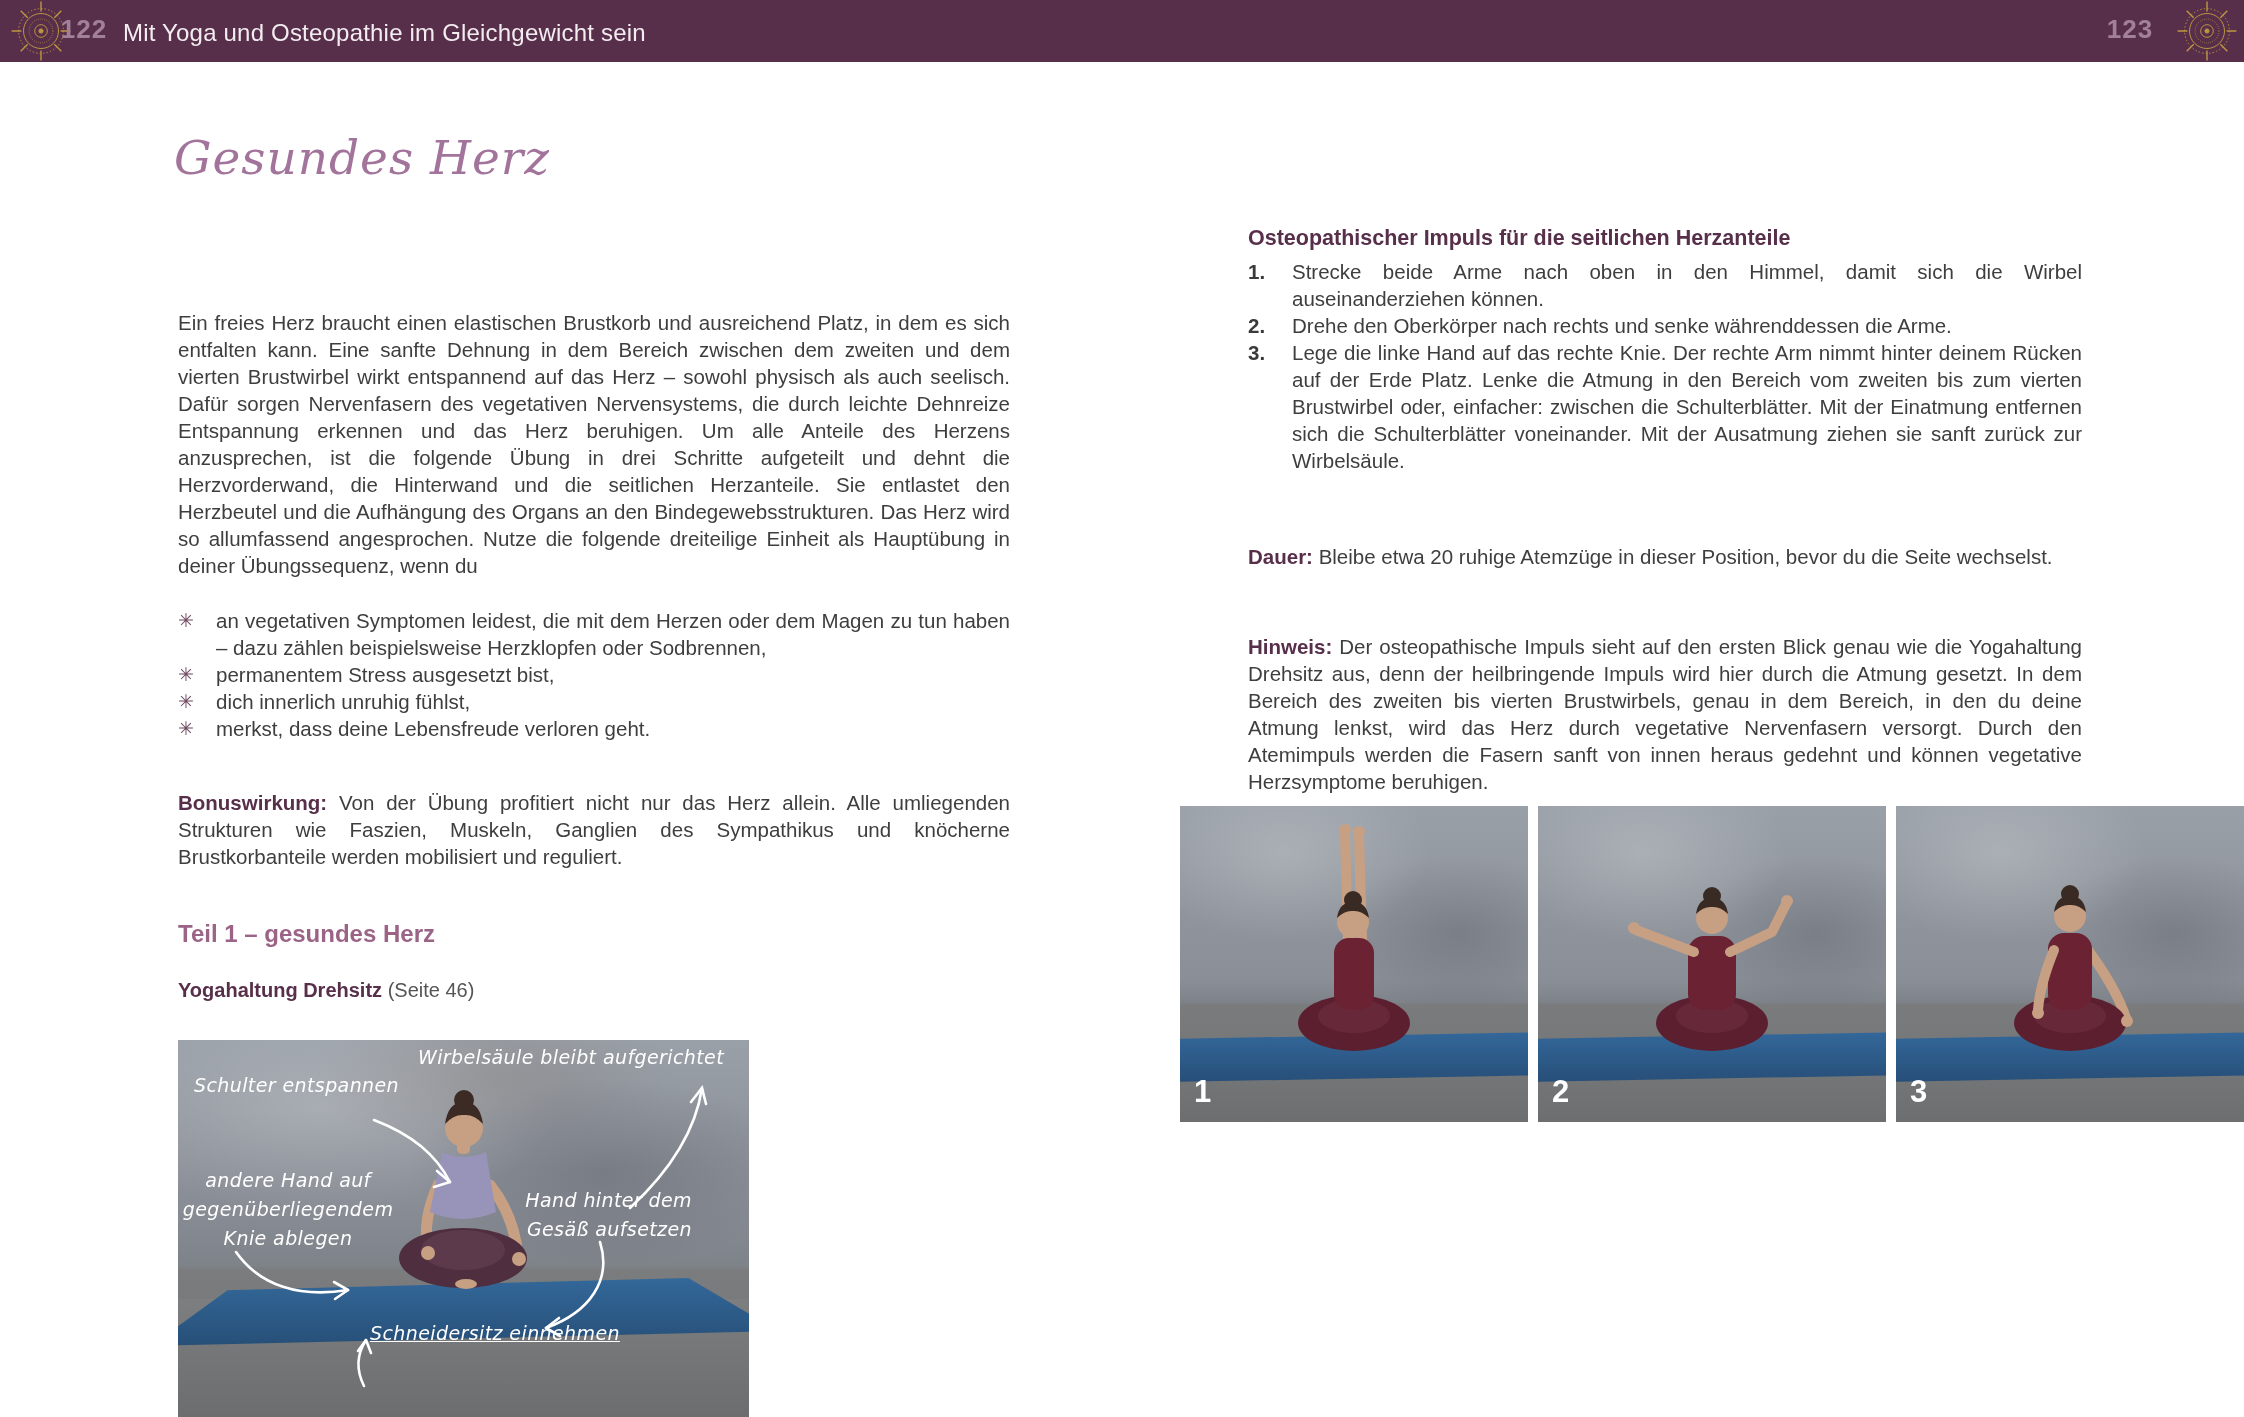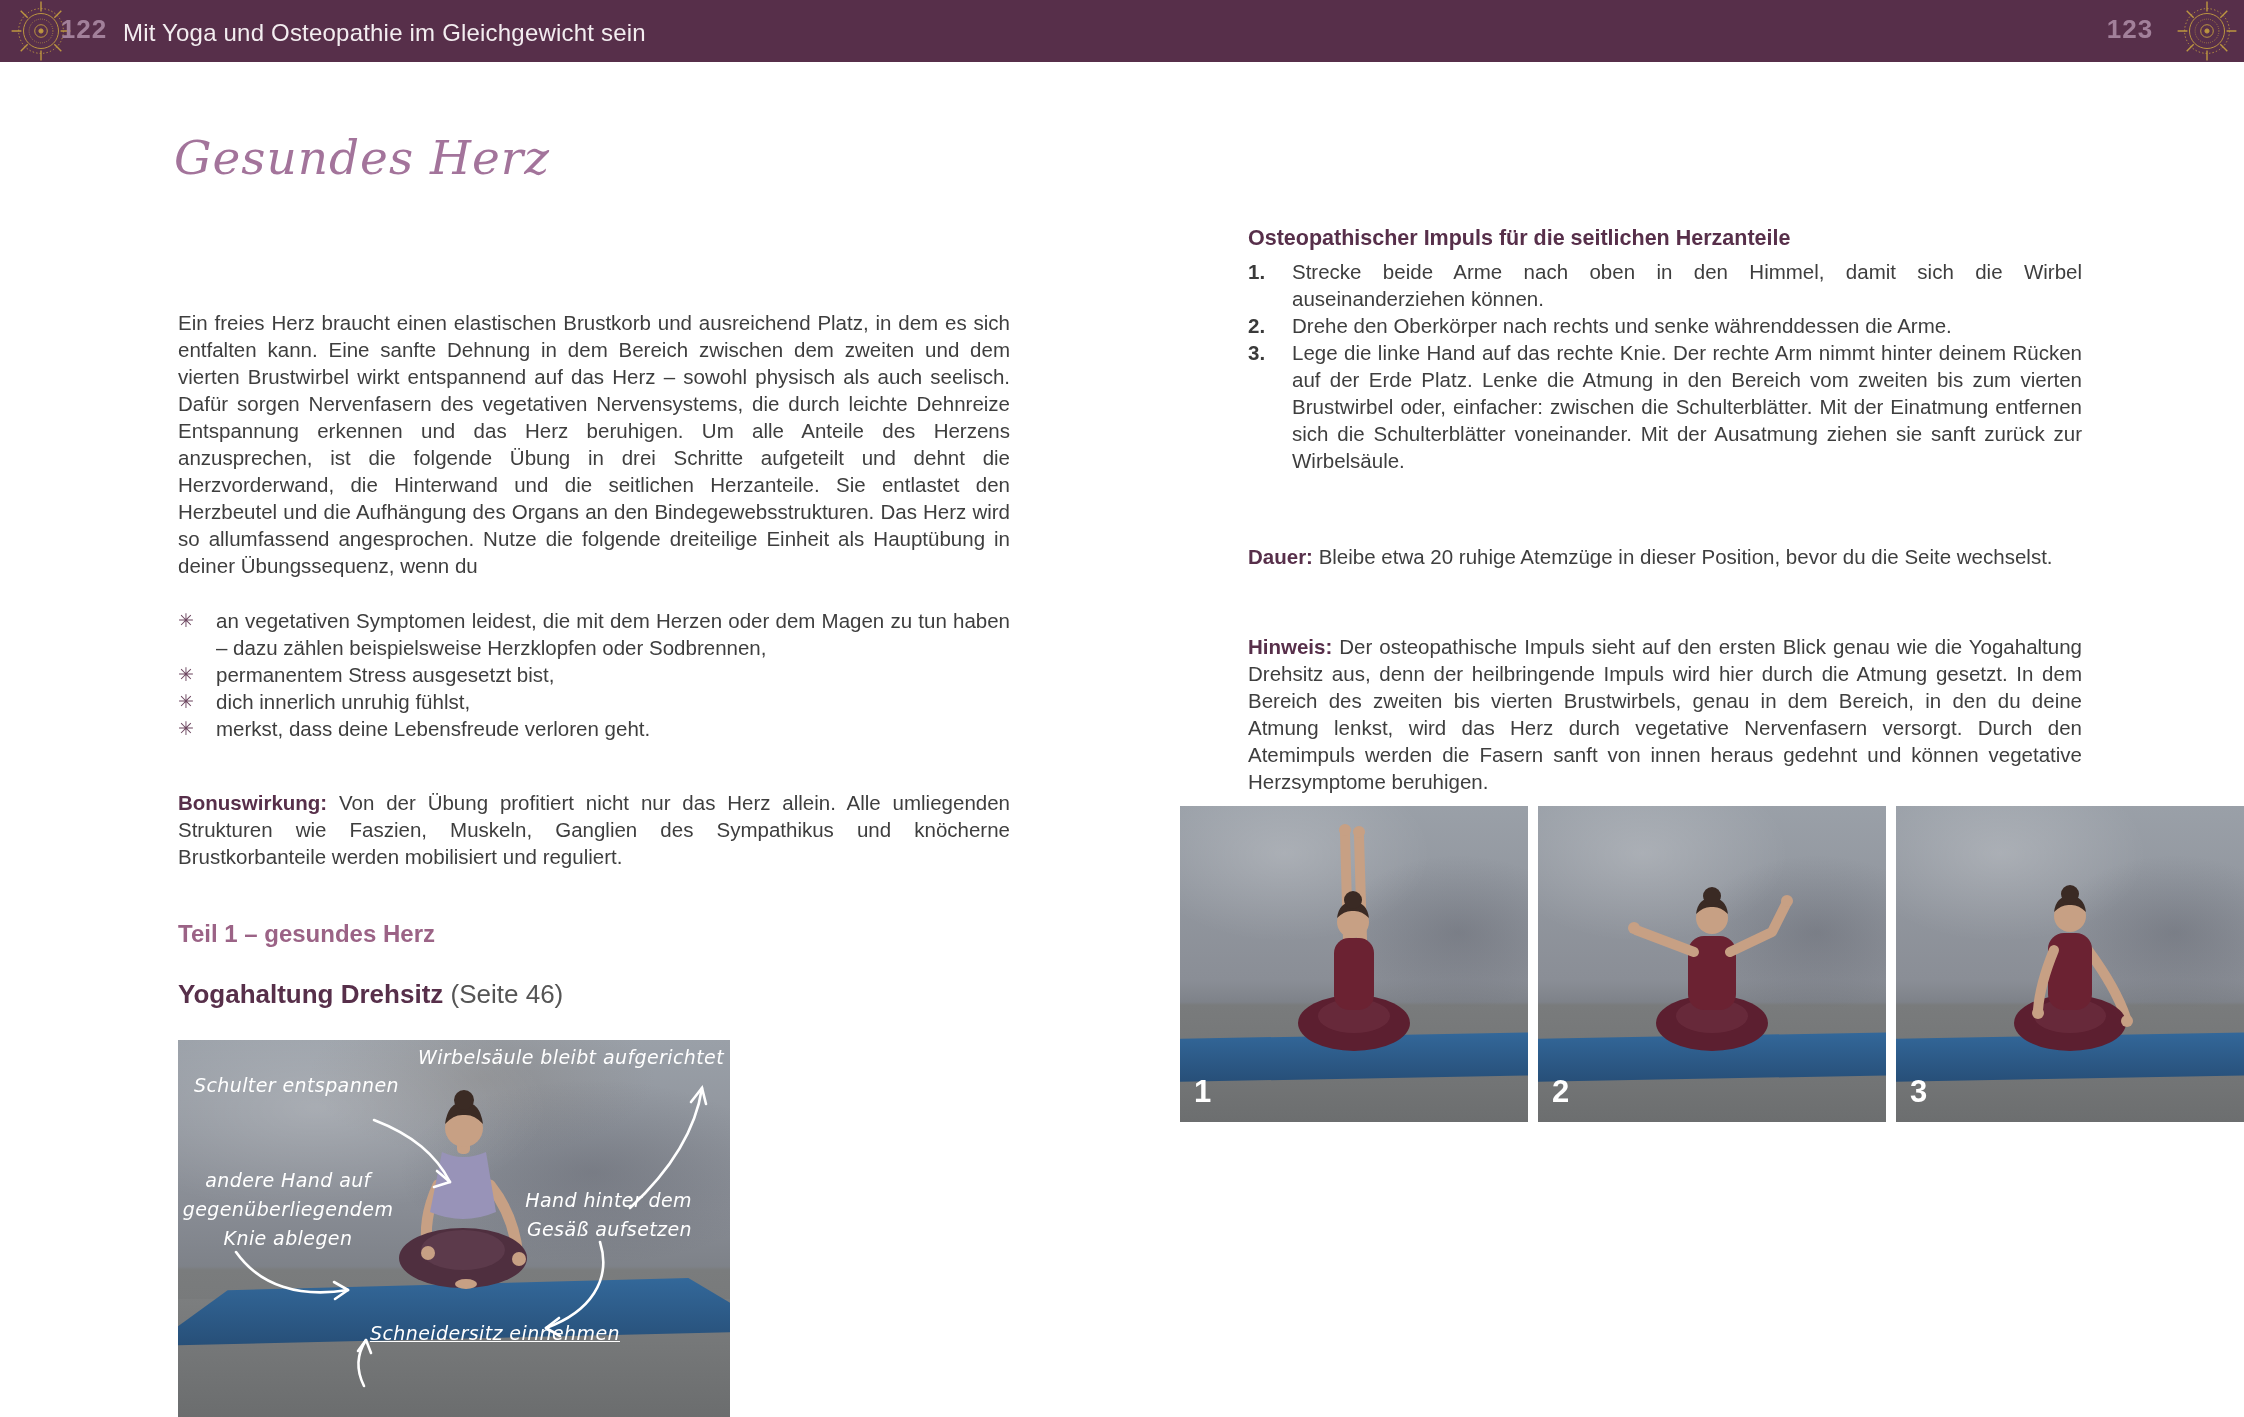--- a/index.html
+++ b/index.html
@@ -29,32 +29,33 @@
   }
   .bodytext{font-size:20.5px;line-height:27px;text-align:justify;color:#3e3e3e;}
   .l-intro{position:absolute;left:178px;top:288px;width:832px;}
   .l-bullets{position:absolute;left:178px;top:607px;width:832px;}
   .bullet-row{display:flex;}
   .bullet-mark{width:38px;flex:0 0 38px;color:#6d4760;font-size:19px;line-height:27px;}
   .bullet-text{flex:1;font-size:20.5px;line-height:27px;text-align:justify;}
   .l-bonus{position:absolute;left:178px;top:768px;width:832px;}
   .plum{color:#572f4a;font-weight:bold;}
   .l-part{position:absolute;left:178px;top:920px;font-size:24px;font-weight:bold;color:#9b6386;}
-  .l-pose{position:absolute;left:178px;top:979px;font-size:26px;}
+  .l-pose{position:absolute;left:178px;top:979px;font-size:20px;}
   .l-pose .pose-name{color:#572f4a;font-weight:bold;}
   .l-pose .pose-ref{color:#555;}
 
   
   .photo{
     position:absolute;overflow:hidden;
     background:
       radial-gradient(ellipse 60% 40% at 25% 18%, rgba(255,255,255,.20), transparent 70%),
       radial-gradient(ellipse 50% 35% at 75% 35%, rgba(50,52,64,.22), transparent 70%),
       radial-gradient(ellipse 45% 30% at 55% 10%, rgba(120,110,100,.25), transparent 70%),
       linear-gradient(#9aa0a8 0%, #888c94 45%, #7e8289 60%, #7a7c7d 61%, #747677 85%, #6d6f70 100%);
+    padding-left: 19px;
   }
   .photo .floor{position:absolute;left:0;right:0;bottom:0;background:linear-gradient(#7c7e7f,#6b6d6e);}
   .photo .mat{position:absolute;background:linear-gradient(#33689a,#274f78);}
   .photo-left{left:178px;top:1040px;width:552px;height:377px;}
   .photo-left .floor{height:118px;}
   .photo-left .mat{
     left:-40px;top:238px;width:640px;height:68px;
     clip-path:polygon(14% 18%, 86% 0%, 100% 78%, 2% 100%);
   }
   .figure-wrap{position:absolute;}

